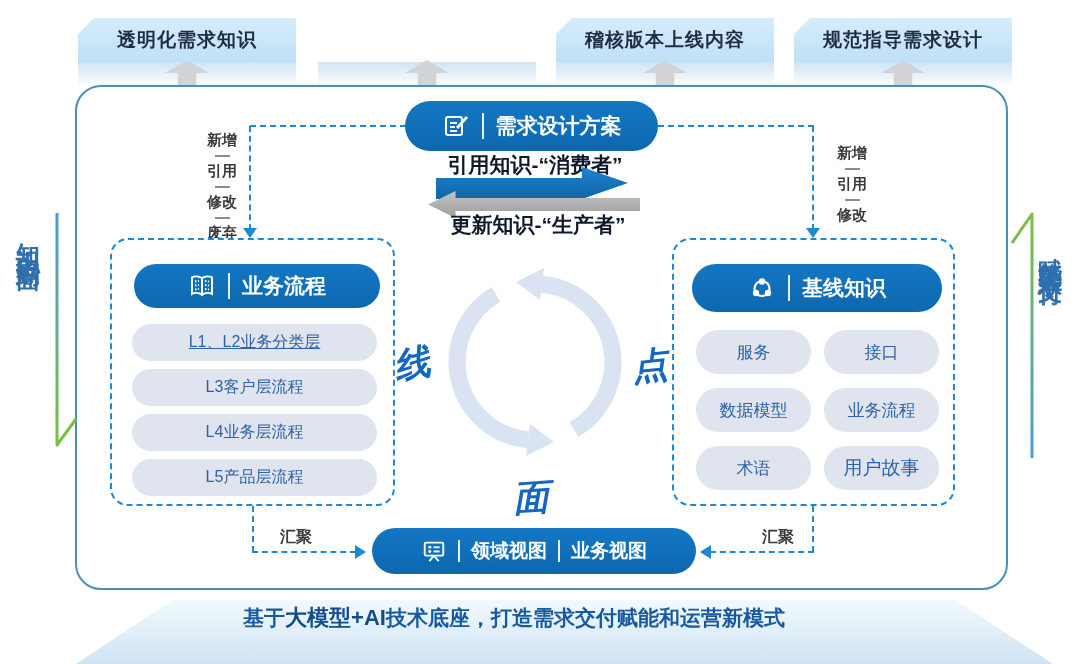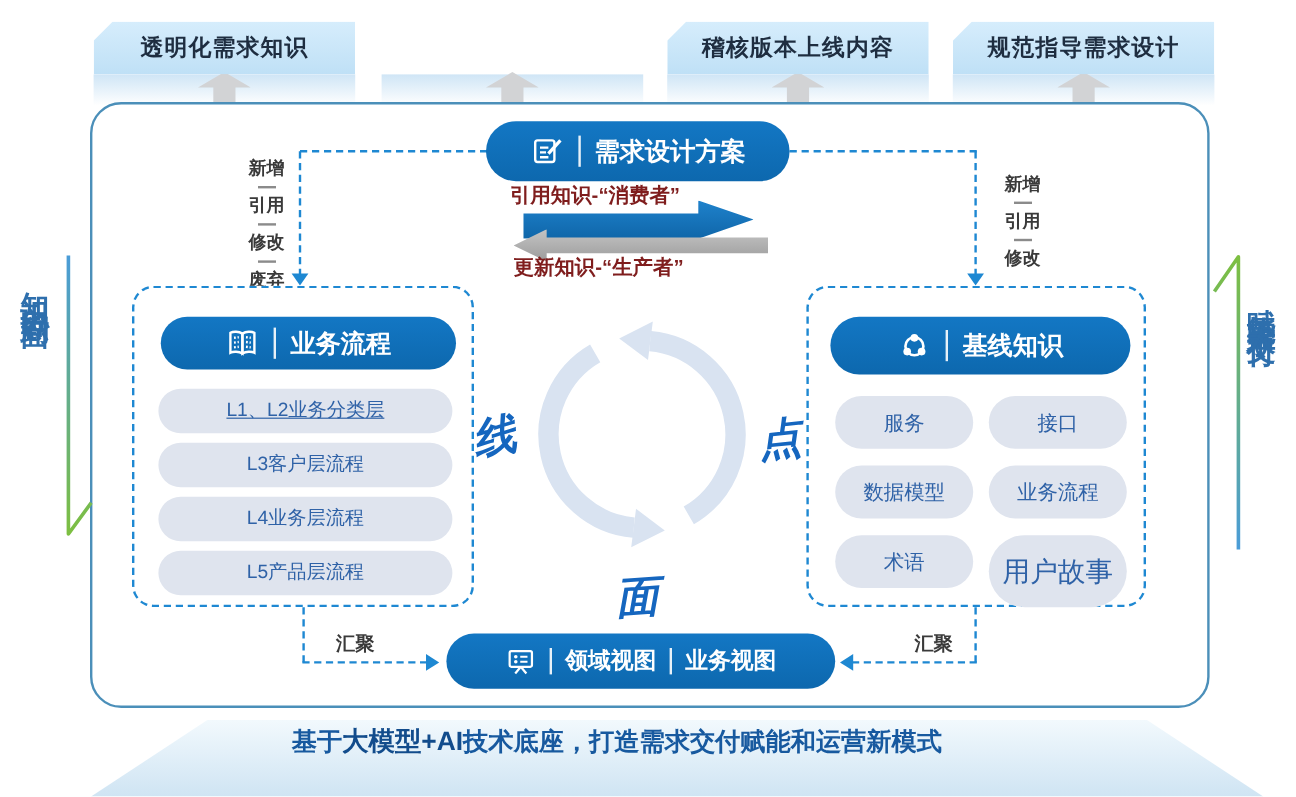--- a/index.html
+++ b/index.html
@@ -38,22 +38,22 @@
     border-top:7px solid transparent; border-bottom:7px solid transparent; border-left:11px solid #1e88d2; }
   .tri-left { position:absolute; width:0; height:0;
     border-top:7px solid transparent; border-bottom:7px solid transparent; border-right:11px solid #1e88d2; }
 
   
   .ops { position:absolute; width:48px; display:flex; flex-direction:column; align-items:center;
     font-size:15px; color:#3a3a3a; font-weight:bold; }
   .ops .sep { width:15px; height:0; border-top:2px solid #8b8b8b; margin:5px 0; }
 
   
-  .flow-label { position:absolute; width:220px; font-size:17px;
-    font-weight:bold; color:#7f1d1d; }
+  .flow-label { position:absolute; width:220px; text-align:center; font-size:21px;
+    font-weight:bold; color:#0f172a; }
   .arrow-consume { position:absolute; left:436px; top:167px; width:192px; height:32px;
     background:linear-gradient(#1f82cc,#0f66a9);
     clip-path:polygon(0 34%, 76% 34%, 76% 0, 100% 50%, 76% 100%, 0 100%); }
   .arrow-produce { position:absolute; left:428px; top:191px; width:212px; height:27px;
     background:linear-gradient(#c4c4c4,#9c9c9c);
     clip-path:polygon(0 50%, 13% 0, 13% 26%, 100% 26%, 100% 74%, 13% 74%, 13% 100%); }
 
   
   .dash-box { position:absolute; border:2px dashed #1e88d2; border-radius:18px; background:#fff; }
   .list-pill { position:absolute; background:#dfe4ee; border-radius:999px;
@@ -181,21 +181,21 @@
         </svg>
       </span>
       <span class="pill-divider"></span>
       <span>基线知识</span>
     </div>
     <div class="list-pill" style="left:22px;  top:90px;  width:115px; height:44px; font-size:17px;">服务</div>
     <div class="list-pill" style="left:150px; top:90px;  width:115px; height:44px; font-size:17px;">接口</div>
     <div class="list-pill" style="left:22px;  top:148px; width:115px; height:44px; font-size:17px;">数据模型</div>
     <div class="list-pill" style="left:150px; top:148px; width:115px; height:44px; font-size:17px;">业务流程</div>
     <div class="list-pill" style="left:22px;  top:206px; width:115px; height:44px; font-size:17px;">术语</div>
-    <div class="list-pill" style="left:150px; top:206px; width:115px; height:60px; font-size:23px;">用户故事</div>
+    <div class="list-pill" style="left:150px; top:206px; width:115px; height:44px; font-size:19px;">用户故事</div>
   </div>
 
   <svg style="position:absolute; left:435px; top:262px;" width="200" height="200" viewBox="0 0 200 200">
     <path d="M 139 167.5 A 78 78 0 0 0 106.8 22.3" fill="none" stroke="#d9e3f1" stroke-width="17"></path>
     <path d="M 61 32.5 A 78 78 0 0 0 93.2 177.7" fill="none" stroke="#d9e3f1" stroke-width="17"></path>
     <polygon points="109,6 105,38 81,20" fill="#d9e3f1"></polygon>
     <polygon points="95,162 91,194 119,180" fill="#d9e3f1"></polygon>
   </svg>
   <div class="calli" style="left:394px; top:340px; transform:rotate(-10deg);">线</div>
   <div class="calli" style="left:632px; top:342px; transform:rotate(-6deg);">点</div>

